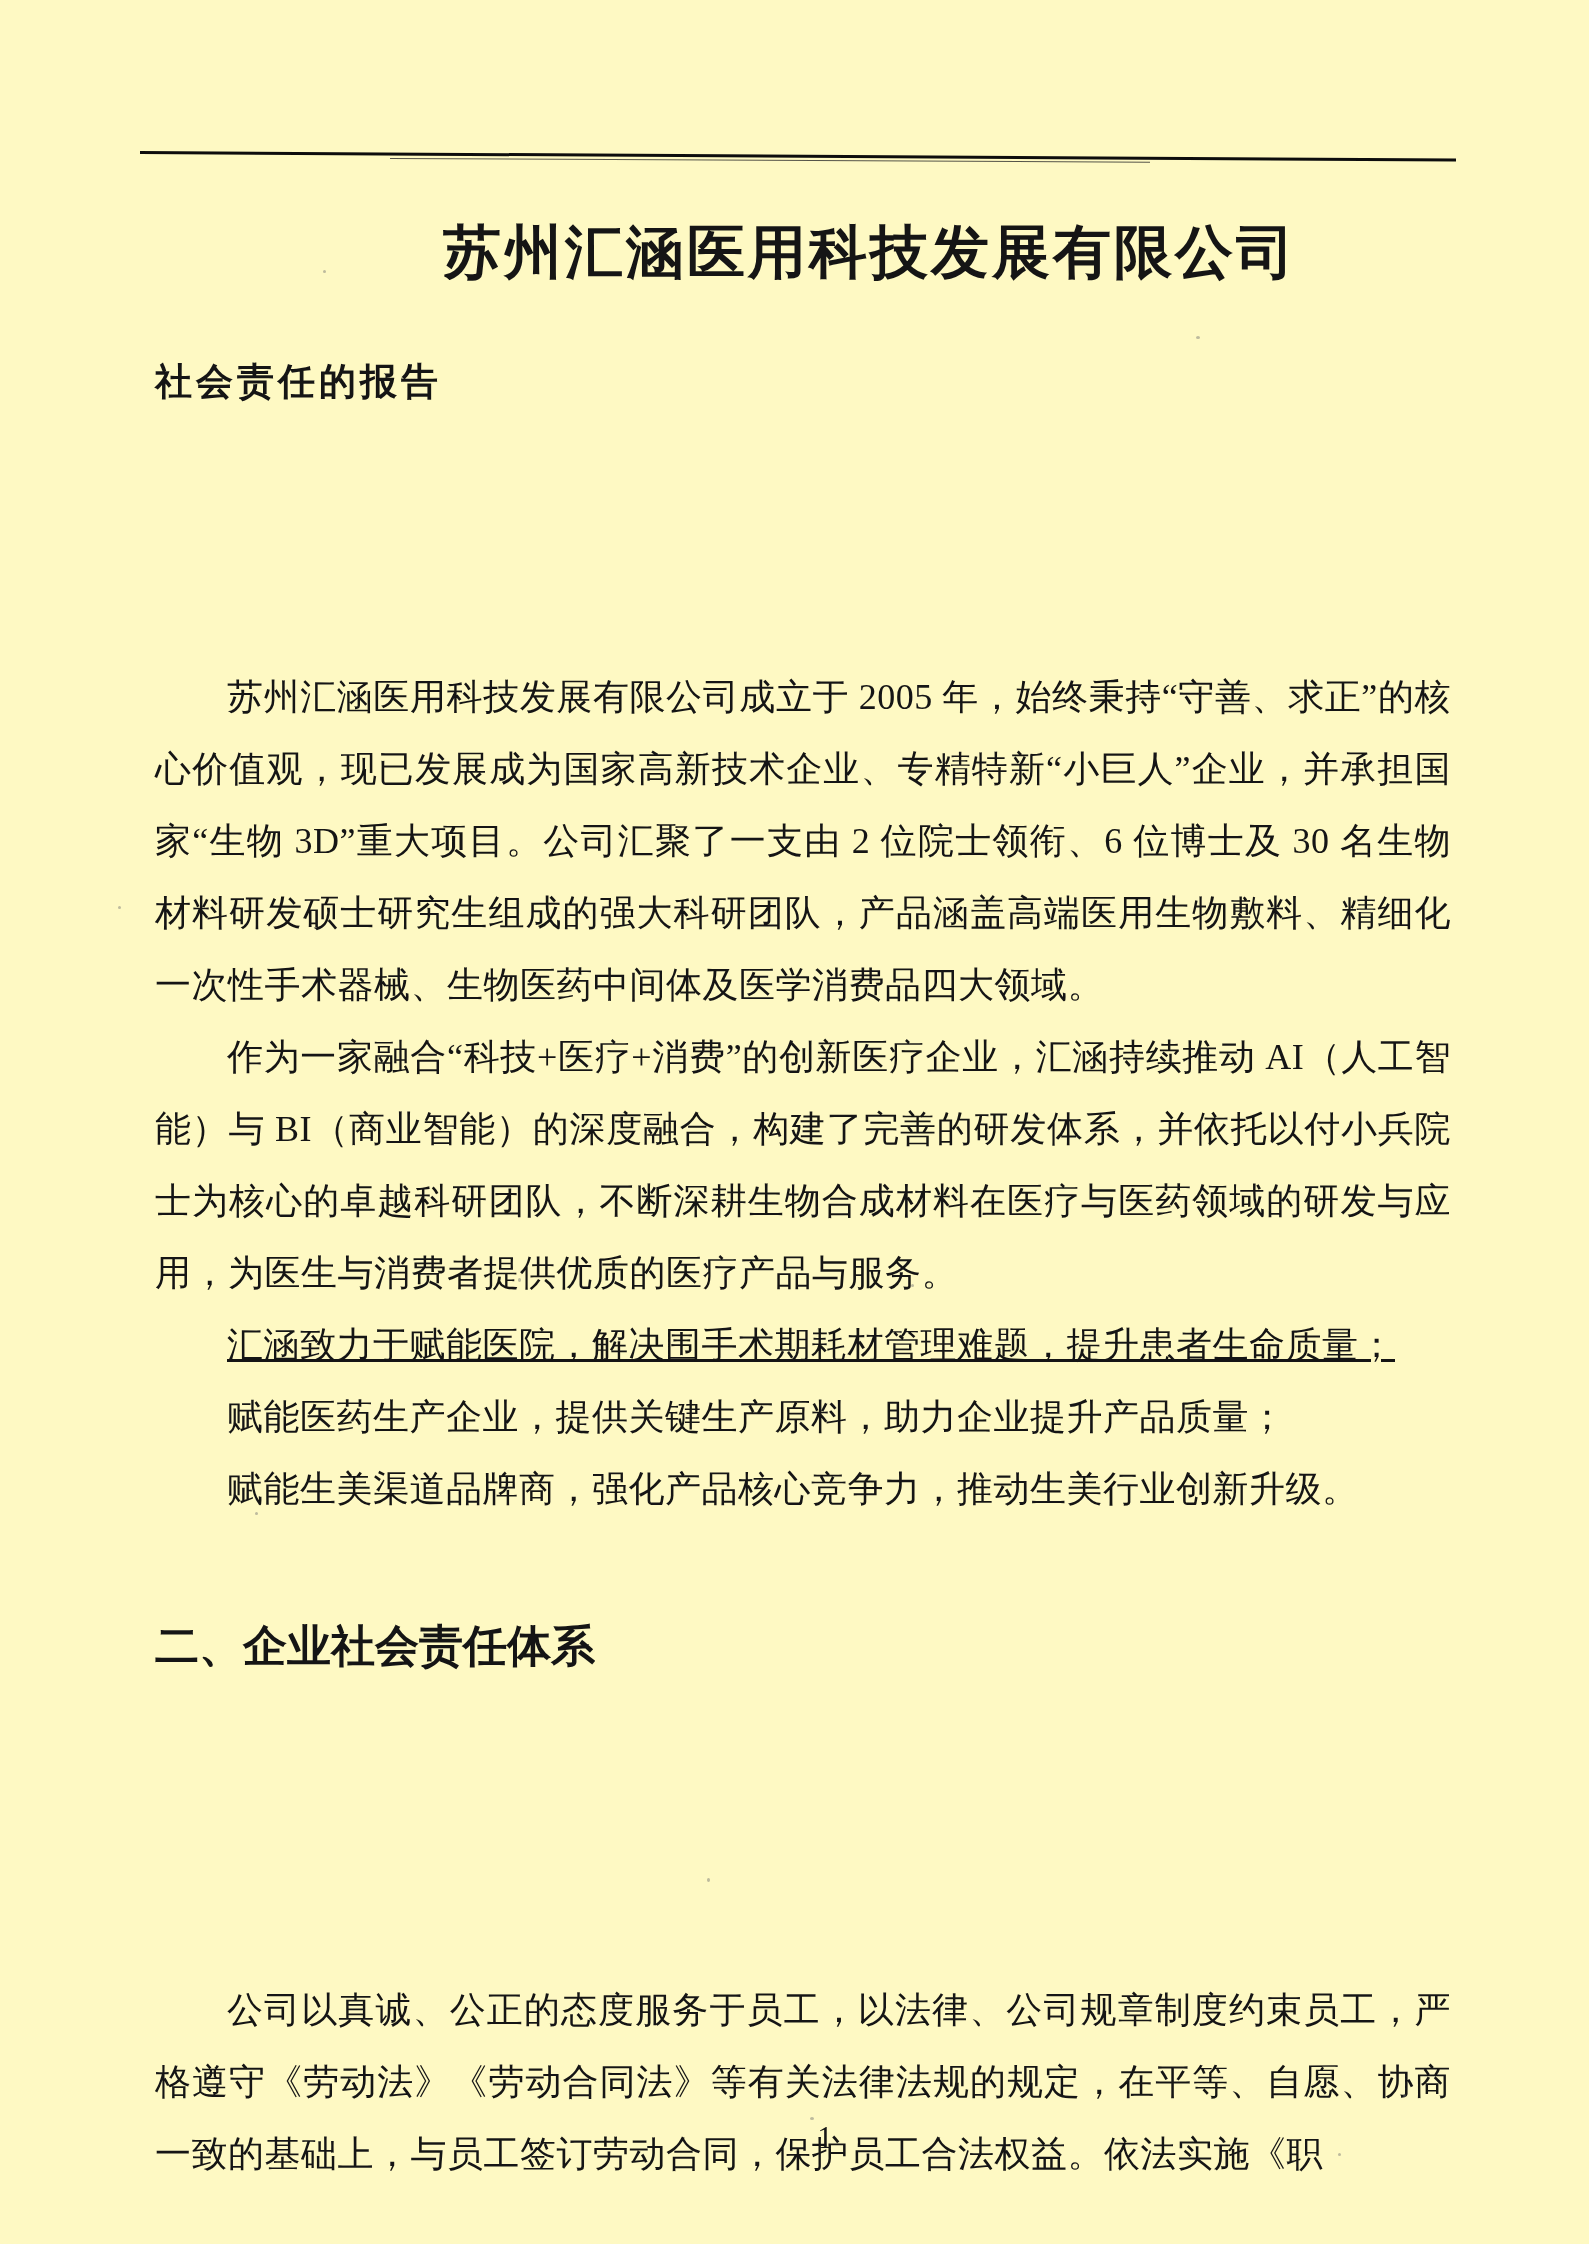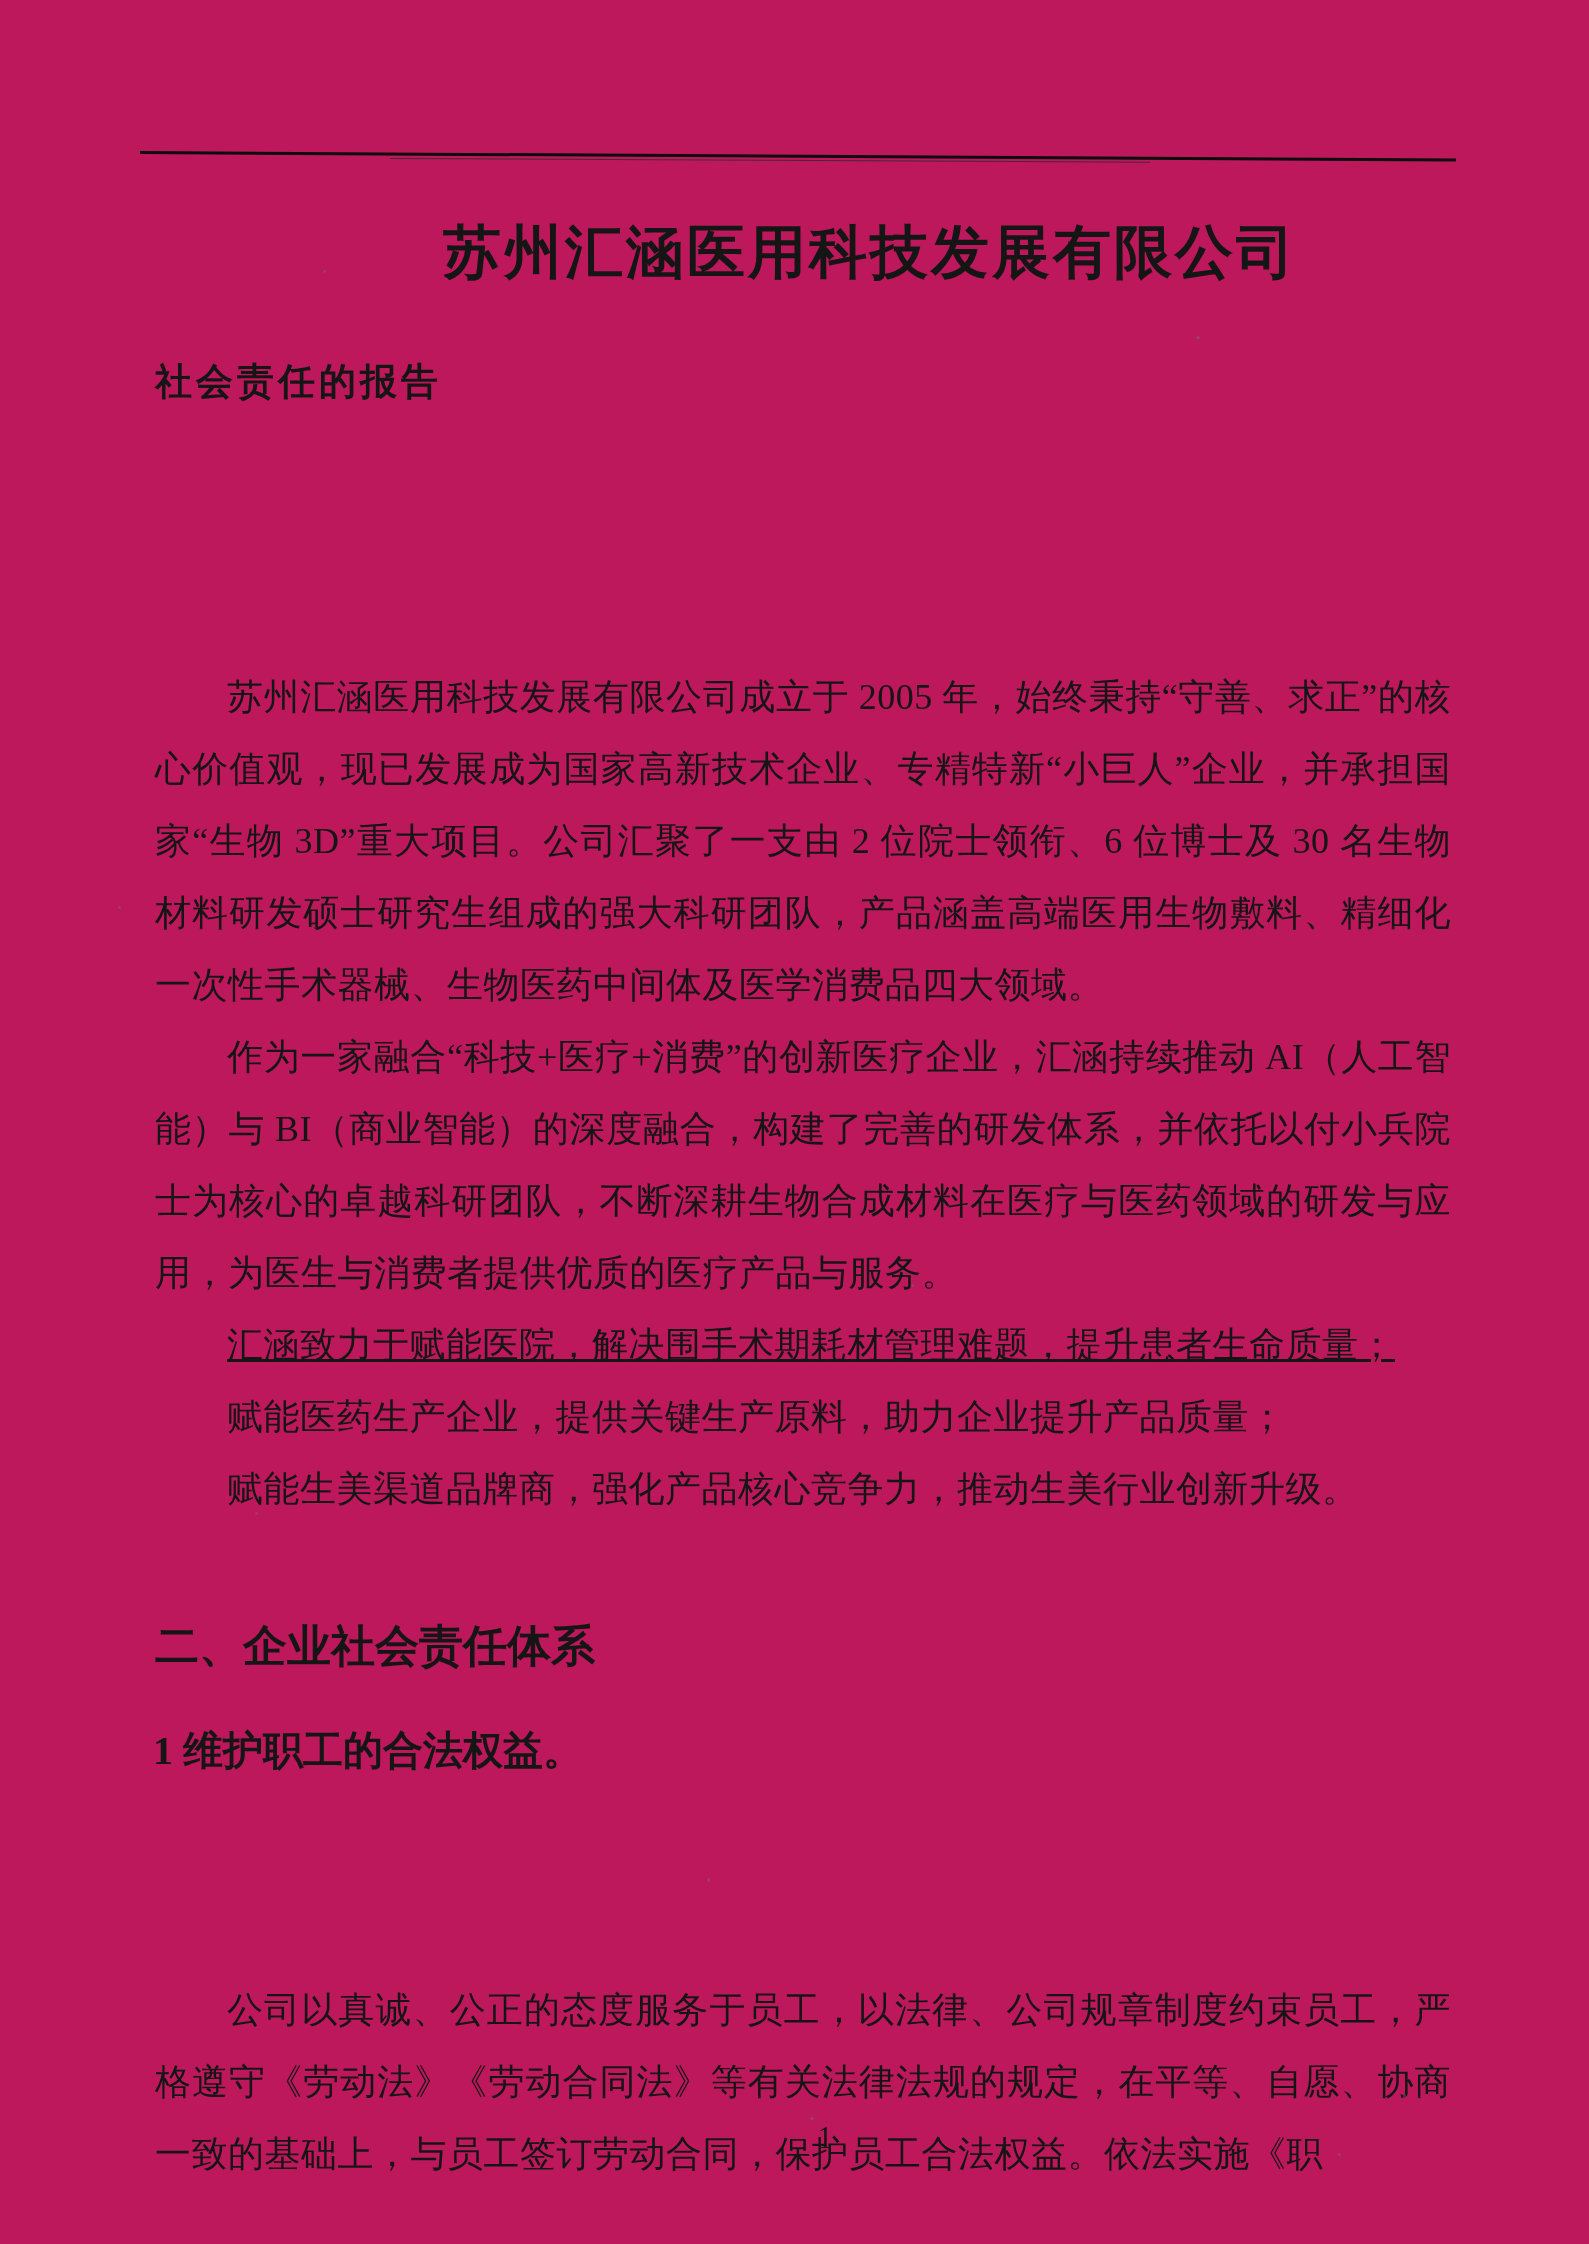--- a/index.html
+++ b/index.html
@@ -5,21 +5,21 @@
   html, body {
     margin: 0;
     padding: 0;
     background: #e8e8e8;
   }
   .page {
     position: relative;
     width: 1589px;
     height: 2244px;
     margin: 0 auto;
-    background: #be185d;
+    background: #fef9c3;
     overflow: hidden;
     font-family: "Liberation Serif", "DejaVu Serif", serif;
     color: #151515;
   }
 
   
   .top-rule {
     position: absolute;
     left: 140px;
     top: 151px;
@@ -156,21 +156,20 @@
 
   <p class="body-para p3">汇涵致力于赋能医院，解决围手术期耗材管理难题，提升患者生命质量；</p>
 
   <p class="body-para p4">赋能医药生产企业，提供关键生产原料，助力企业提升产品质量；</p>
 
   <p class="body-para p5">赋能生美渠道品牌商，强化产品核心竞争力，推动生美行业创新升级。</p>
 
 
   <div class="section-heading heading-2">二、企业社会责任体系</div>
 
-  <div class="sub-heading">1 维护职工的合法权益。</div>
 
   <p class="body-para p7">公司以真诚、公正的态度服务于员工，以法律、公司规章制度约束员工，严格遵守《劳动法》《劳动合同法》等有关法律法规的规定，在平等、自愿、协商一致的基础上，与员工签订劳动合同，保护员工合法权益。依法实施《职</p>
 
   <div class="page-number">1</div>
 
   <div class="speck s1"></div>
   <div class="speck s2"></div>
   <div class="speck s3"></div>
   <div class="speck s4"></div>
   <div class="speck s5"></div>

